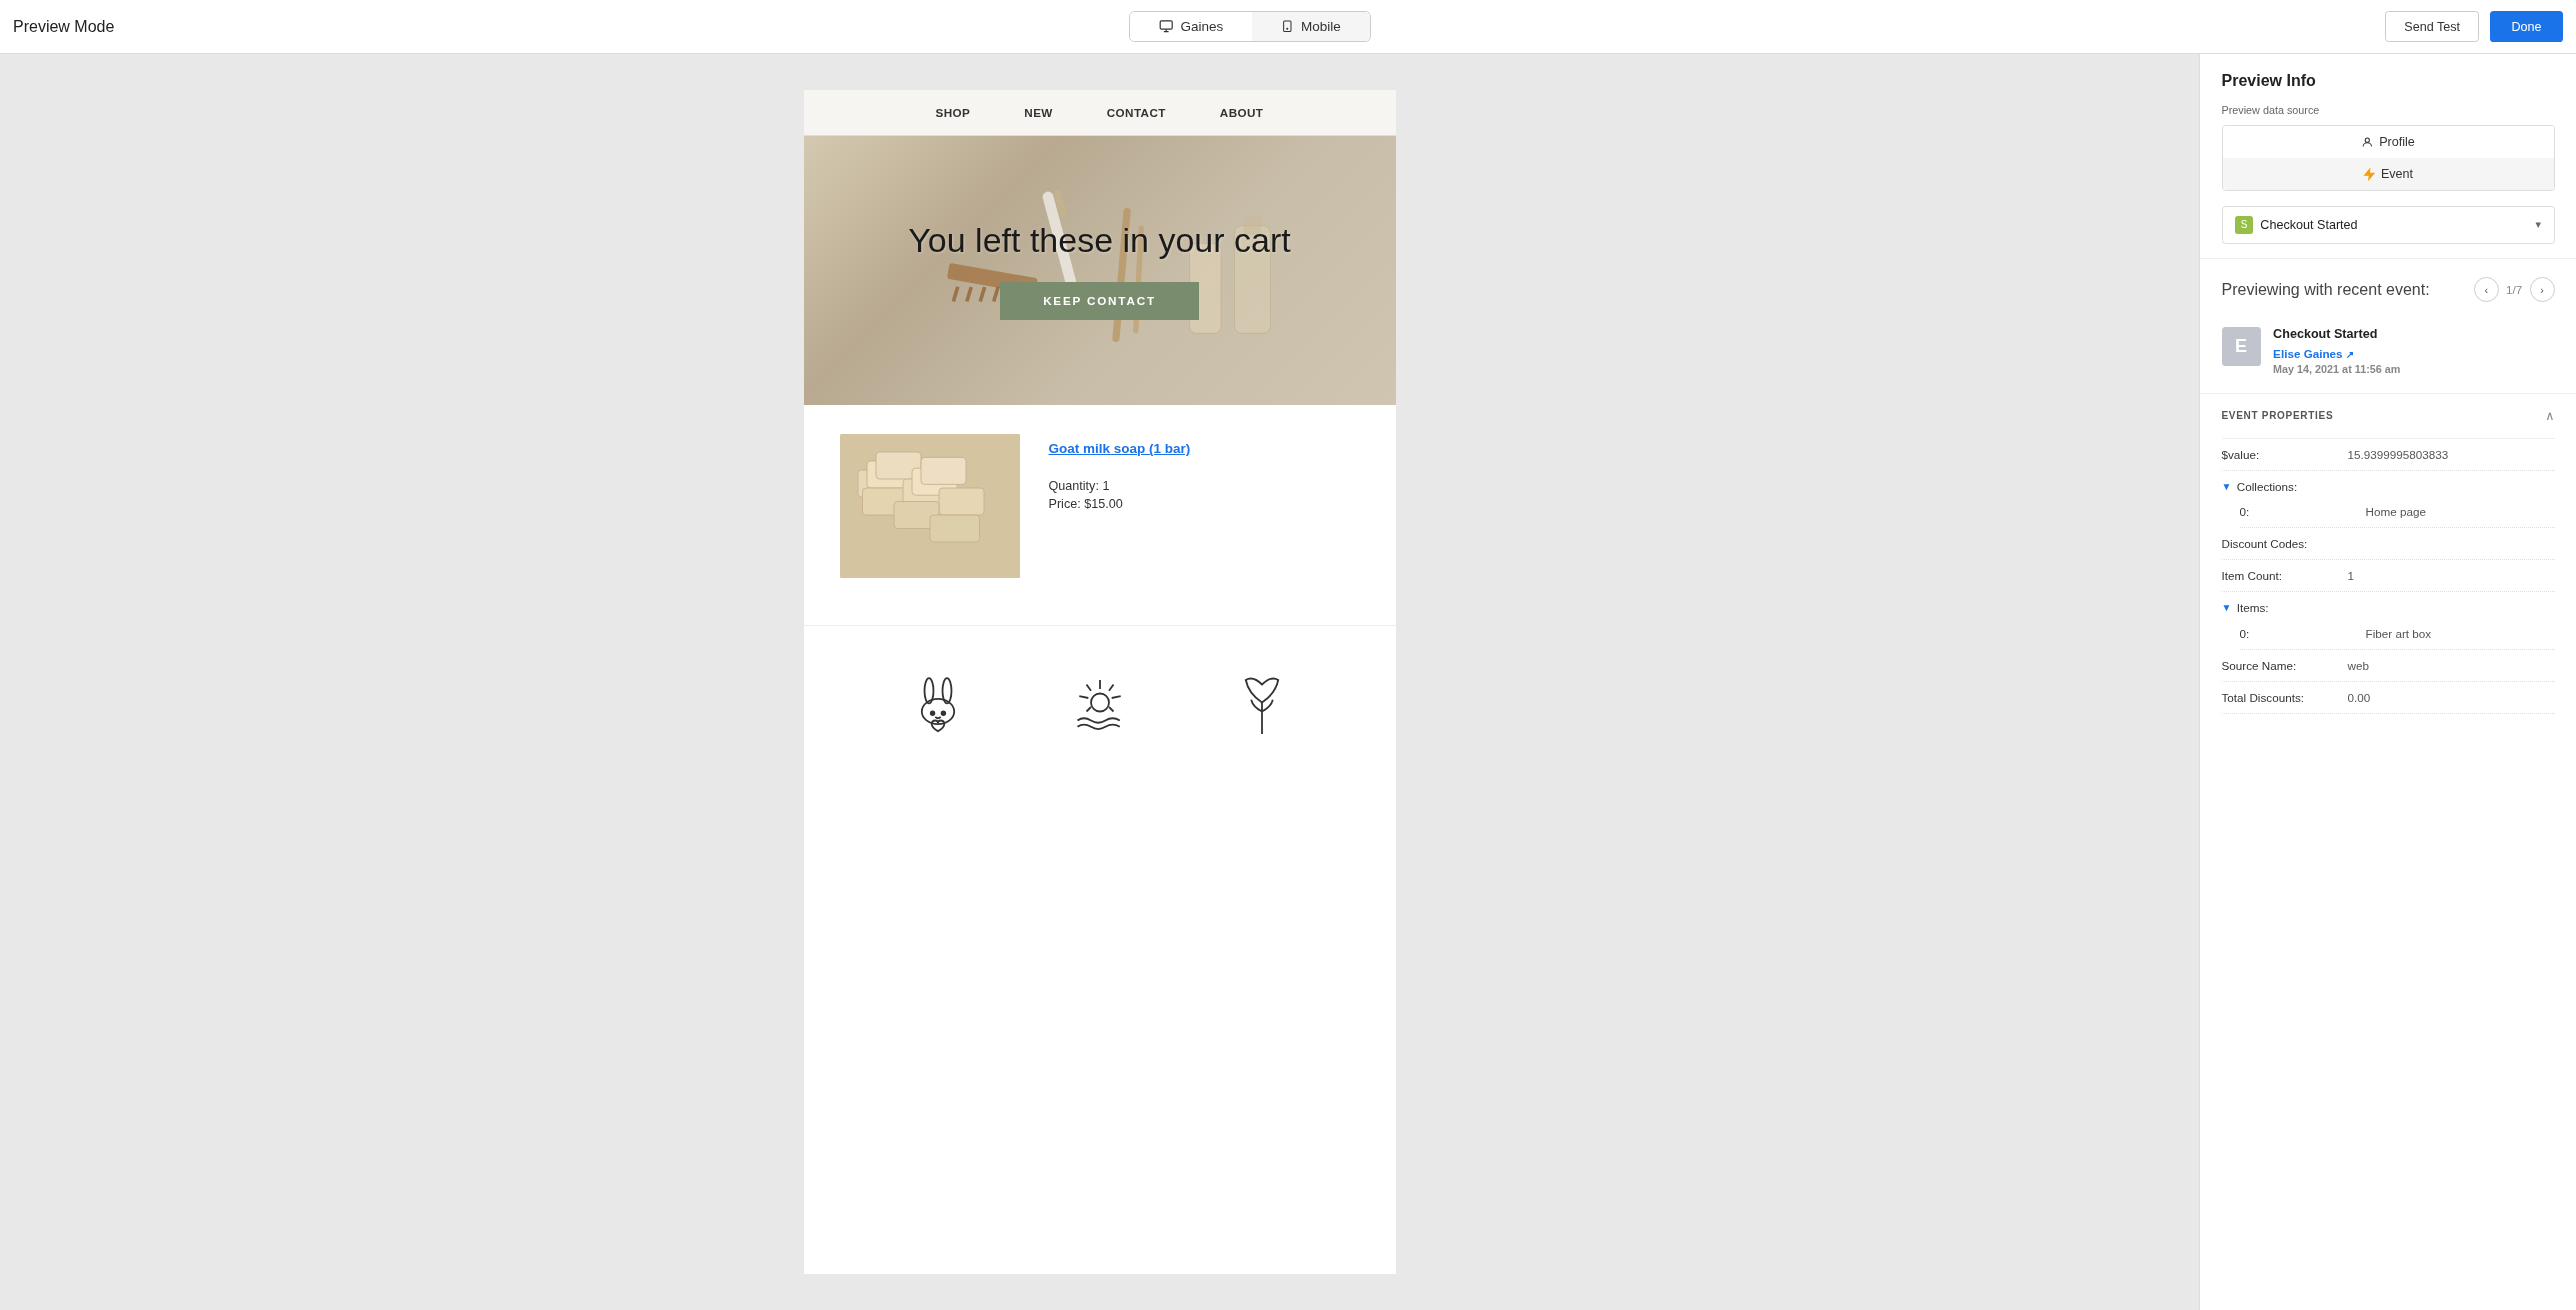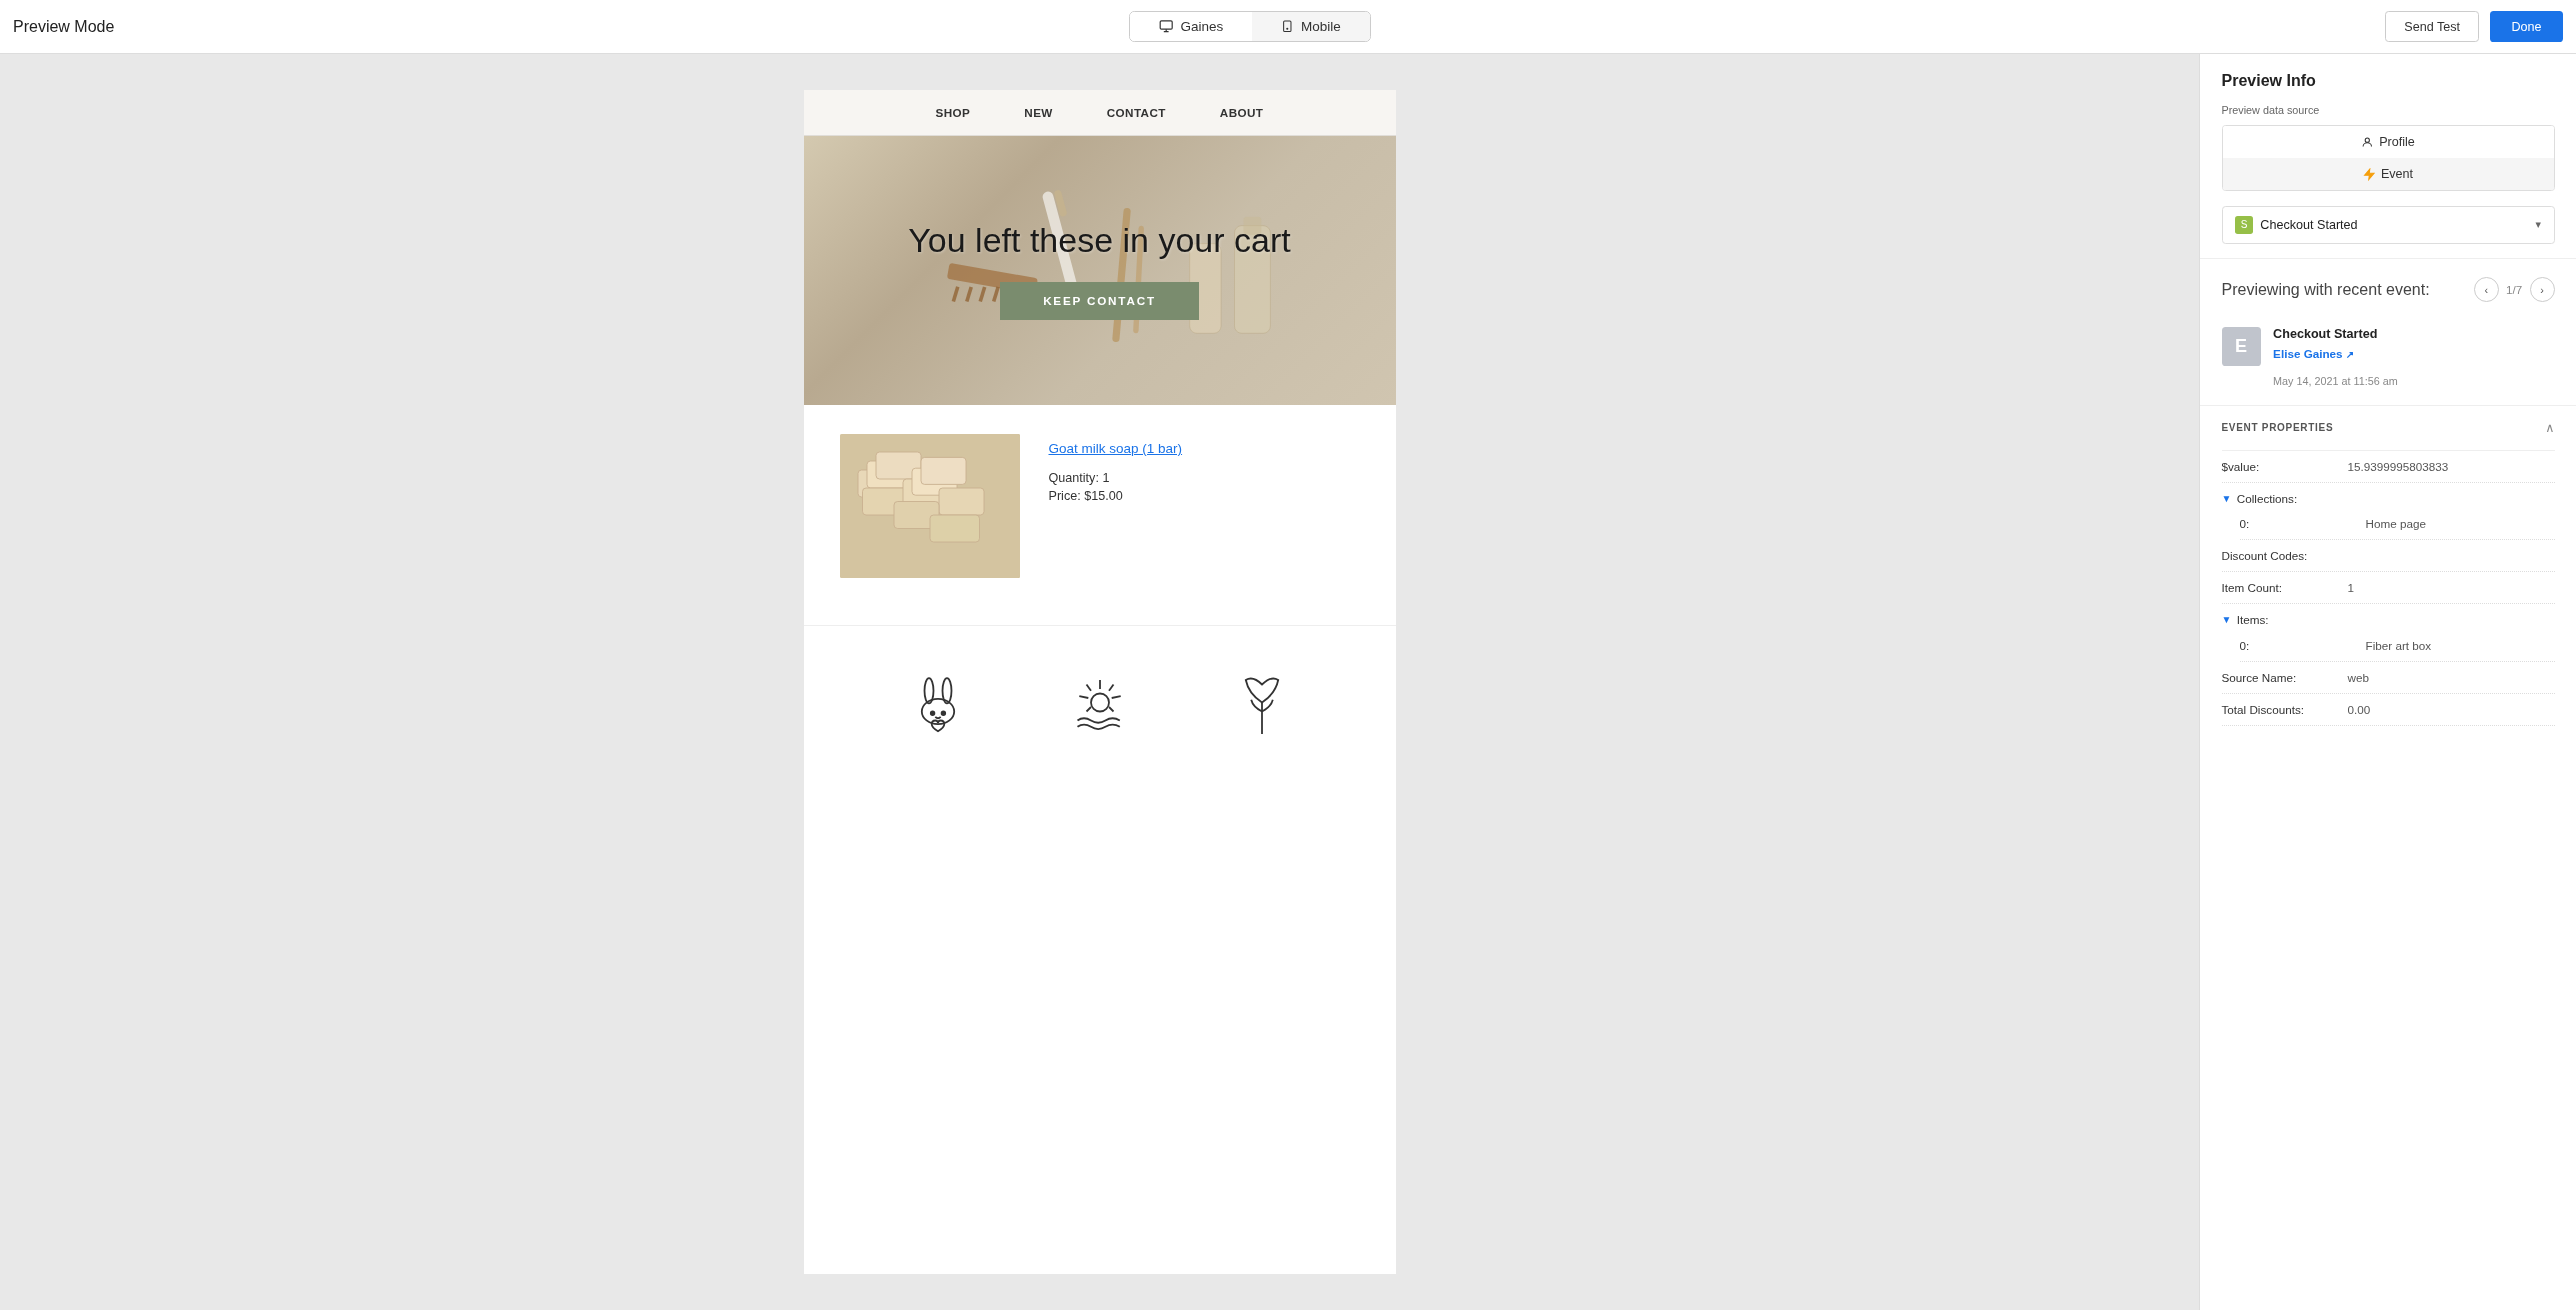--- a/index.html
+++ b/index.html
@@ -85,21 +85,21 @@
     .product-section {
       display: flex; padding: 29px 36px; gap: 29px; align-items: flex-start;
     }
     .product-img-placeholder {
       width: 180px; height: 144px; flex-shrink: 0;
       background: linear-gradient(135deg, #e8dcc8 0%, #d4c4a8 40%, #c8b890 60%, #bca878 100%);
       border-radius: 1.8px; overflow: hidden; display: flex; align-items: center; justify-content: center;
     }
     .product-info { flex: 1; padding-top: 7.2px; }
     .product-link {
-      color: #1a73e8; font-size: 13.5px; font-weight: 400; text-decoration: underline; display: block; margin-bottom: 15px;
+      color: #1a73e8; font-size: 13.5px; font-weight: 700; text-decoration: underline; display: block; margin-bottom: 23px;
     }
     .product-detail { font-size: 12.6px; color: #333; margin-bottom: 3.6px; }
 
     
     .footer-icons {
       display: flex; justify-content: center; gap: 90px;
       padding: 36px 0 18px; border-top: 0.9px solid #eee; margin-top: 18px;
     }
     .footer-icon-item {
       display: flex; flex-direction: column; align-items: center;
@@ -158,21 +158,21 @@
     }
     .avatar {
       width: 39px; height: 39px; border-radius: 3.6px;
       background: #c0c4cc; display: flex; align-items: center; justify-content: center;
       font-size: 18px; font-weight: 600; color: #fff; flex-shrink: 0;
     }
     .event-card-info { flex: 1; }
     .event-card-title { font-size: 12.6px; font-weight: 600; color: #222; margin-bottom: 3.6px; }
     .event-card-link { font-size: 11.7px; color: #1a73e8; text-decoration: none; font-weight: bold; }
     .event-card-link::after { content: ' ↗'; font-size: 10px; }
-    .event-card-date { font-size: 10.8px; color: #888; margin-top: 14px; }
+    .event-card-date { font-size: 10.8px; color: #888; margin-top: 2px; font-weight: bold; }
 
     
     .event-props { padding: 0 21.5px 18px; }
     .event-props-header {
       display: flex; align-items: center; justify-content: space-between;
       padding: 14.4px 0; border-bottom: 0.9px solid #eee; margin-bottom: 0;
     }
     .event-props-title { font-size: 10px; font-weight: 700; letter-spacing: 0.7px; color: #555; text-transform: uppercase; }
     .collapse-icon { color: #888; cursor: pointer; font-size: 12.6px; }
 

